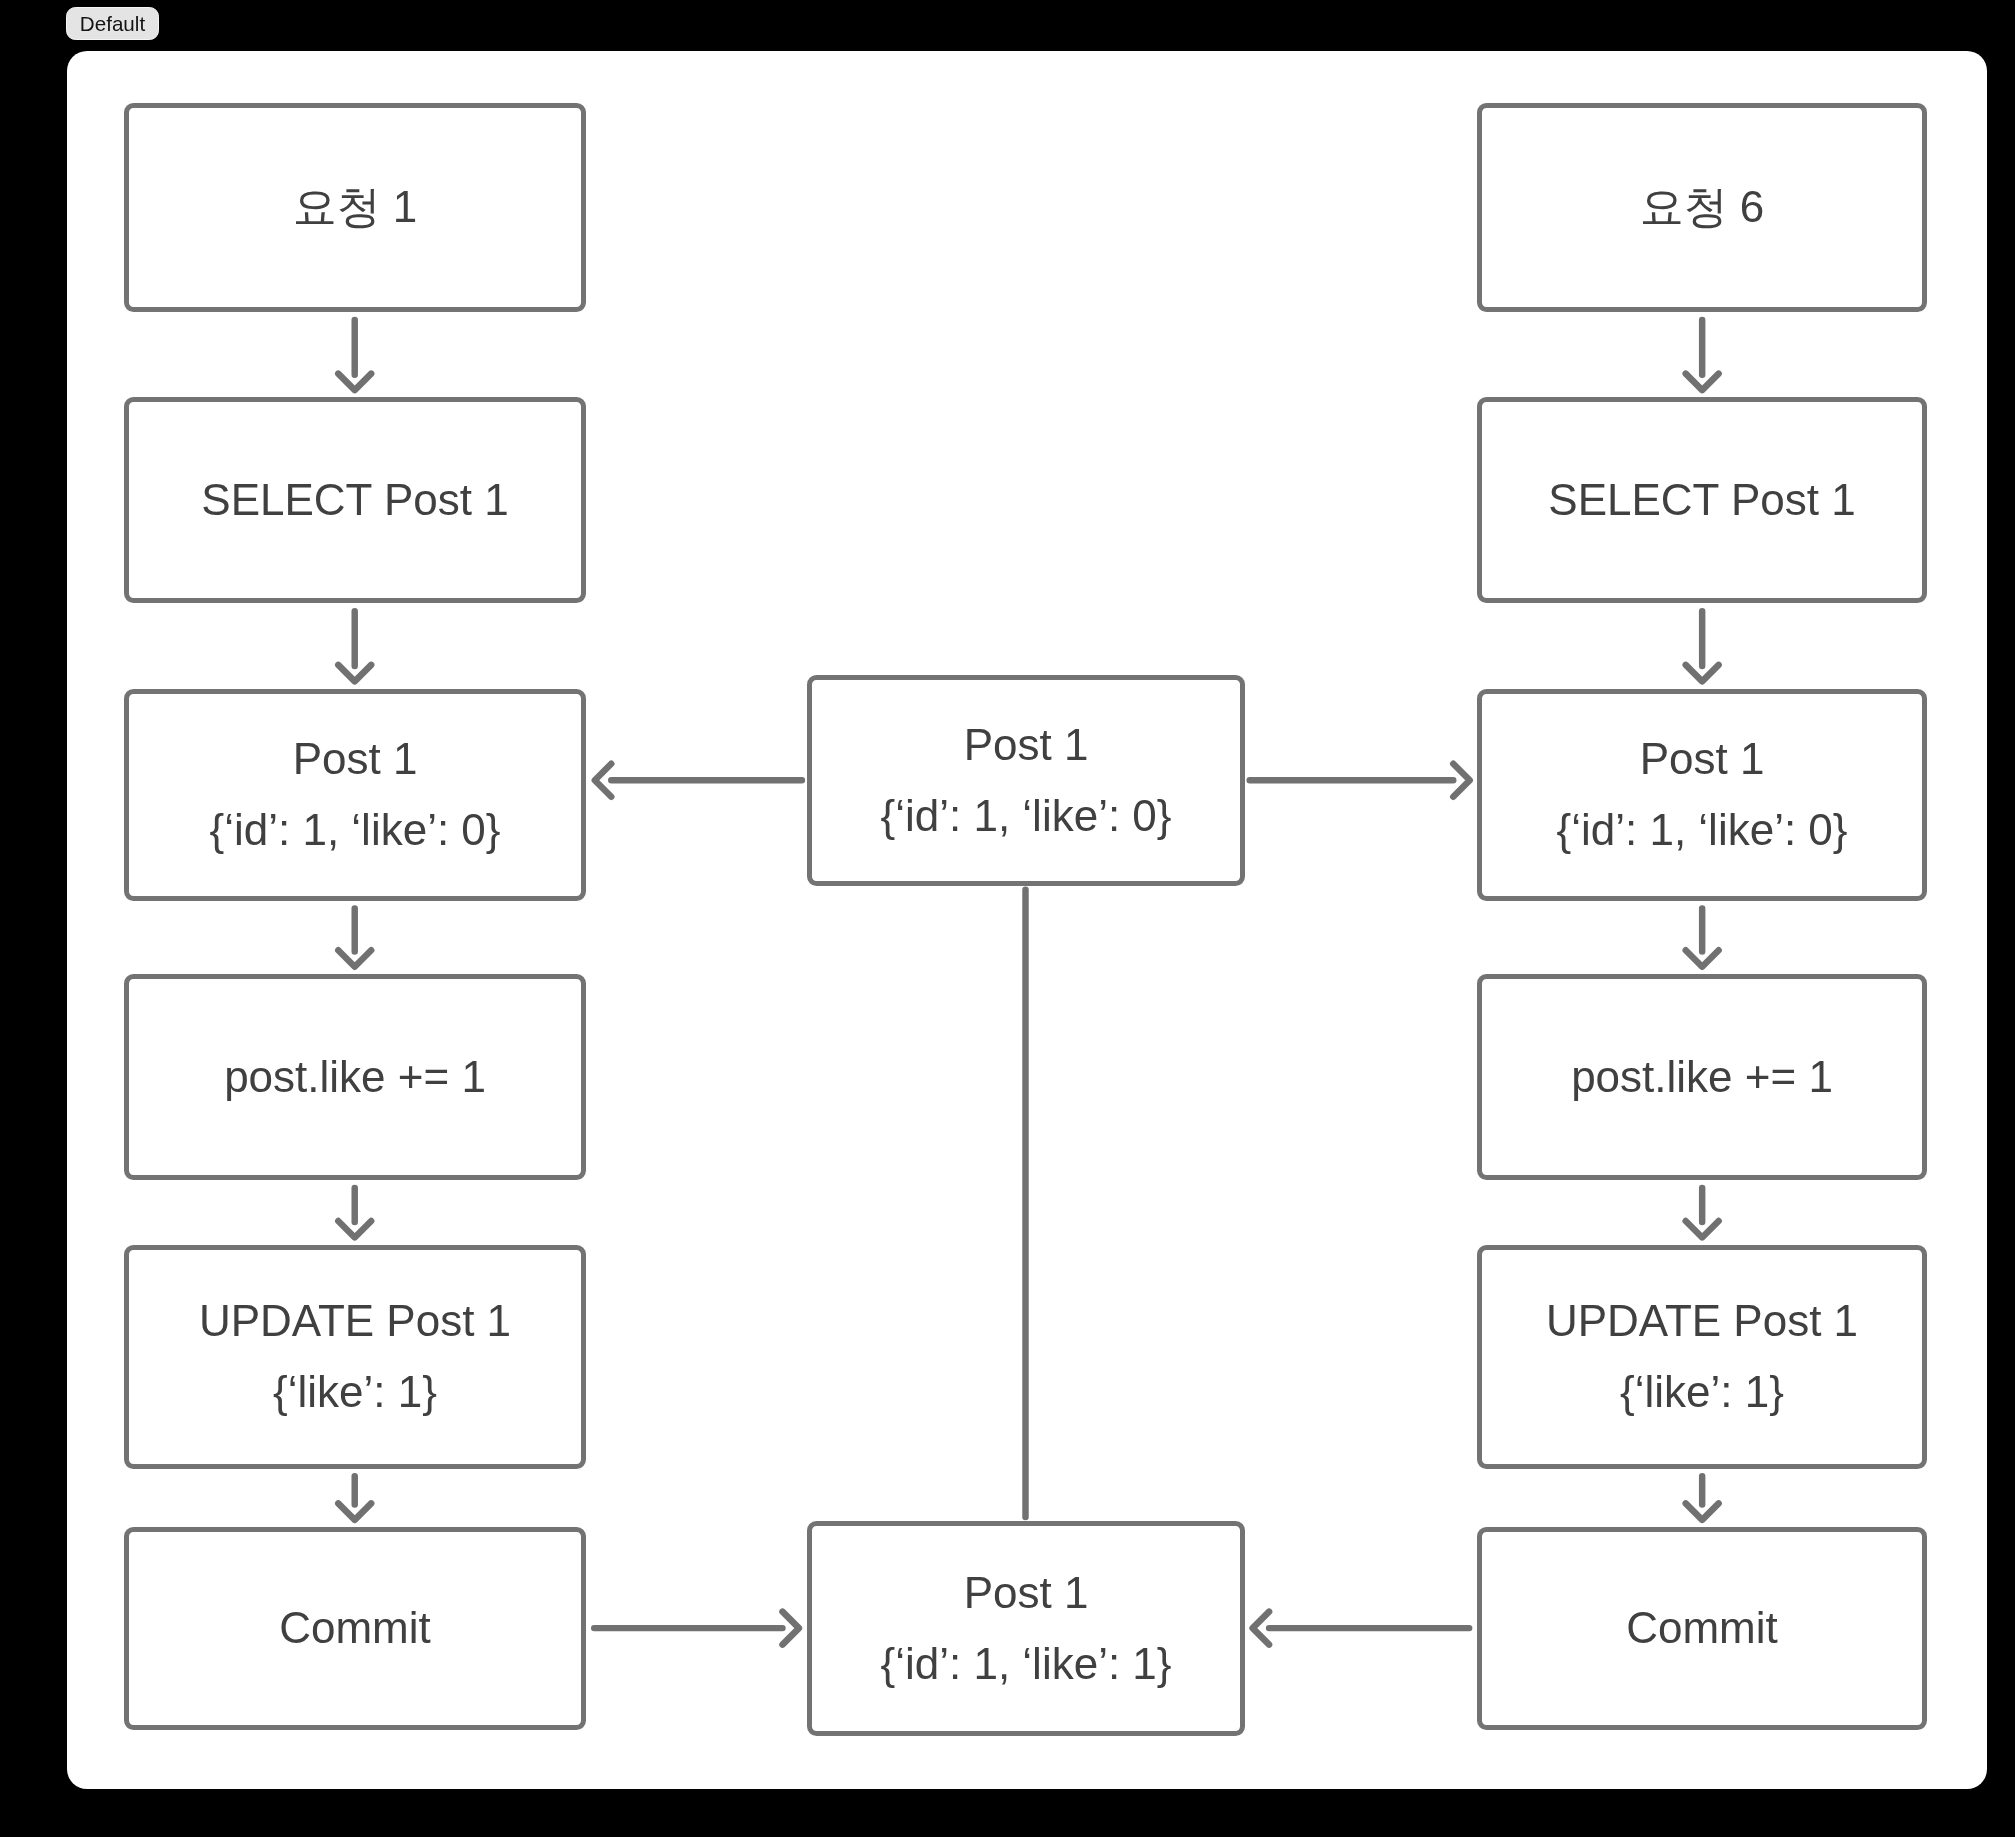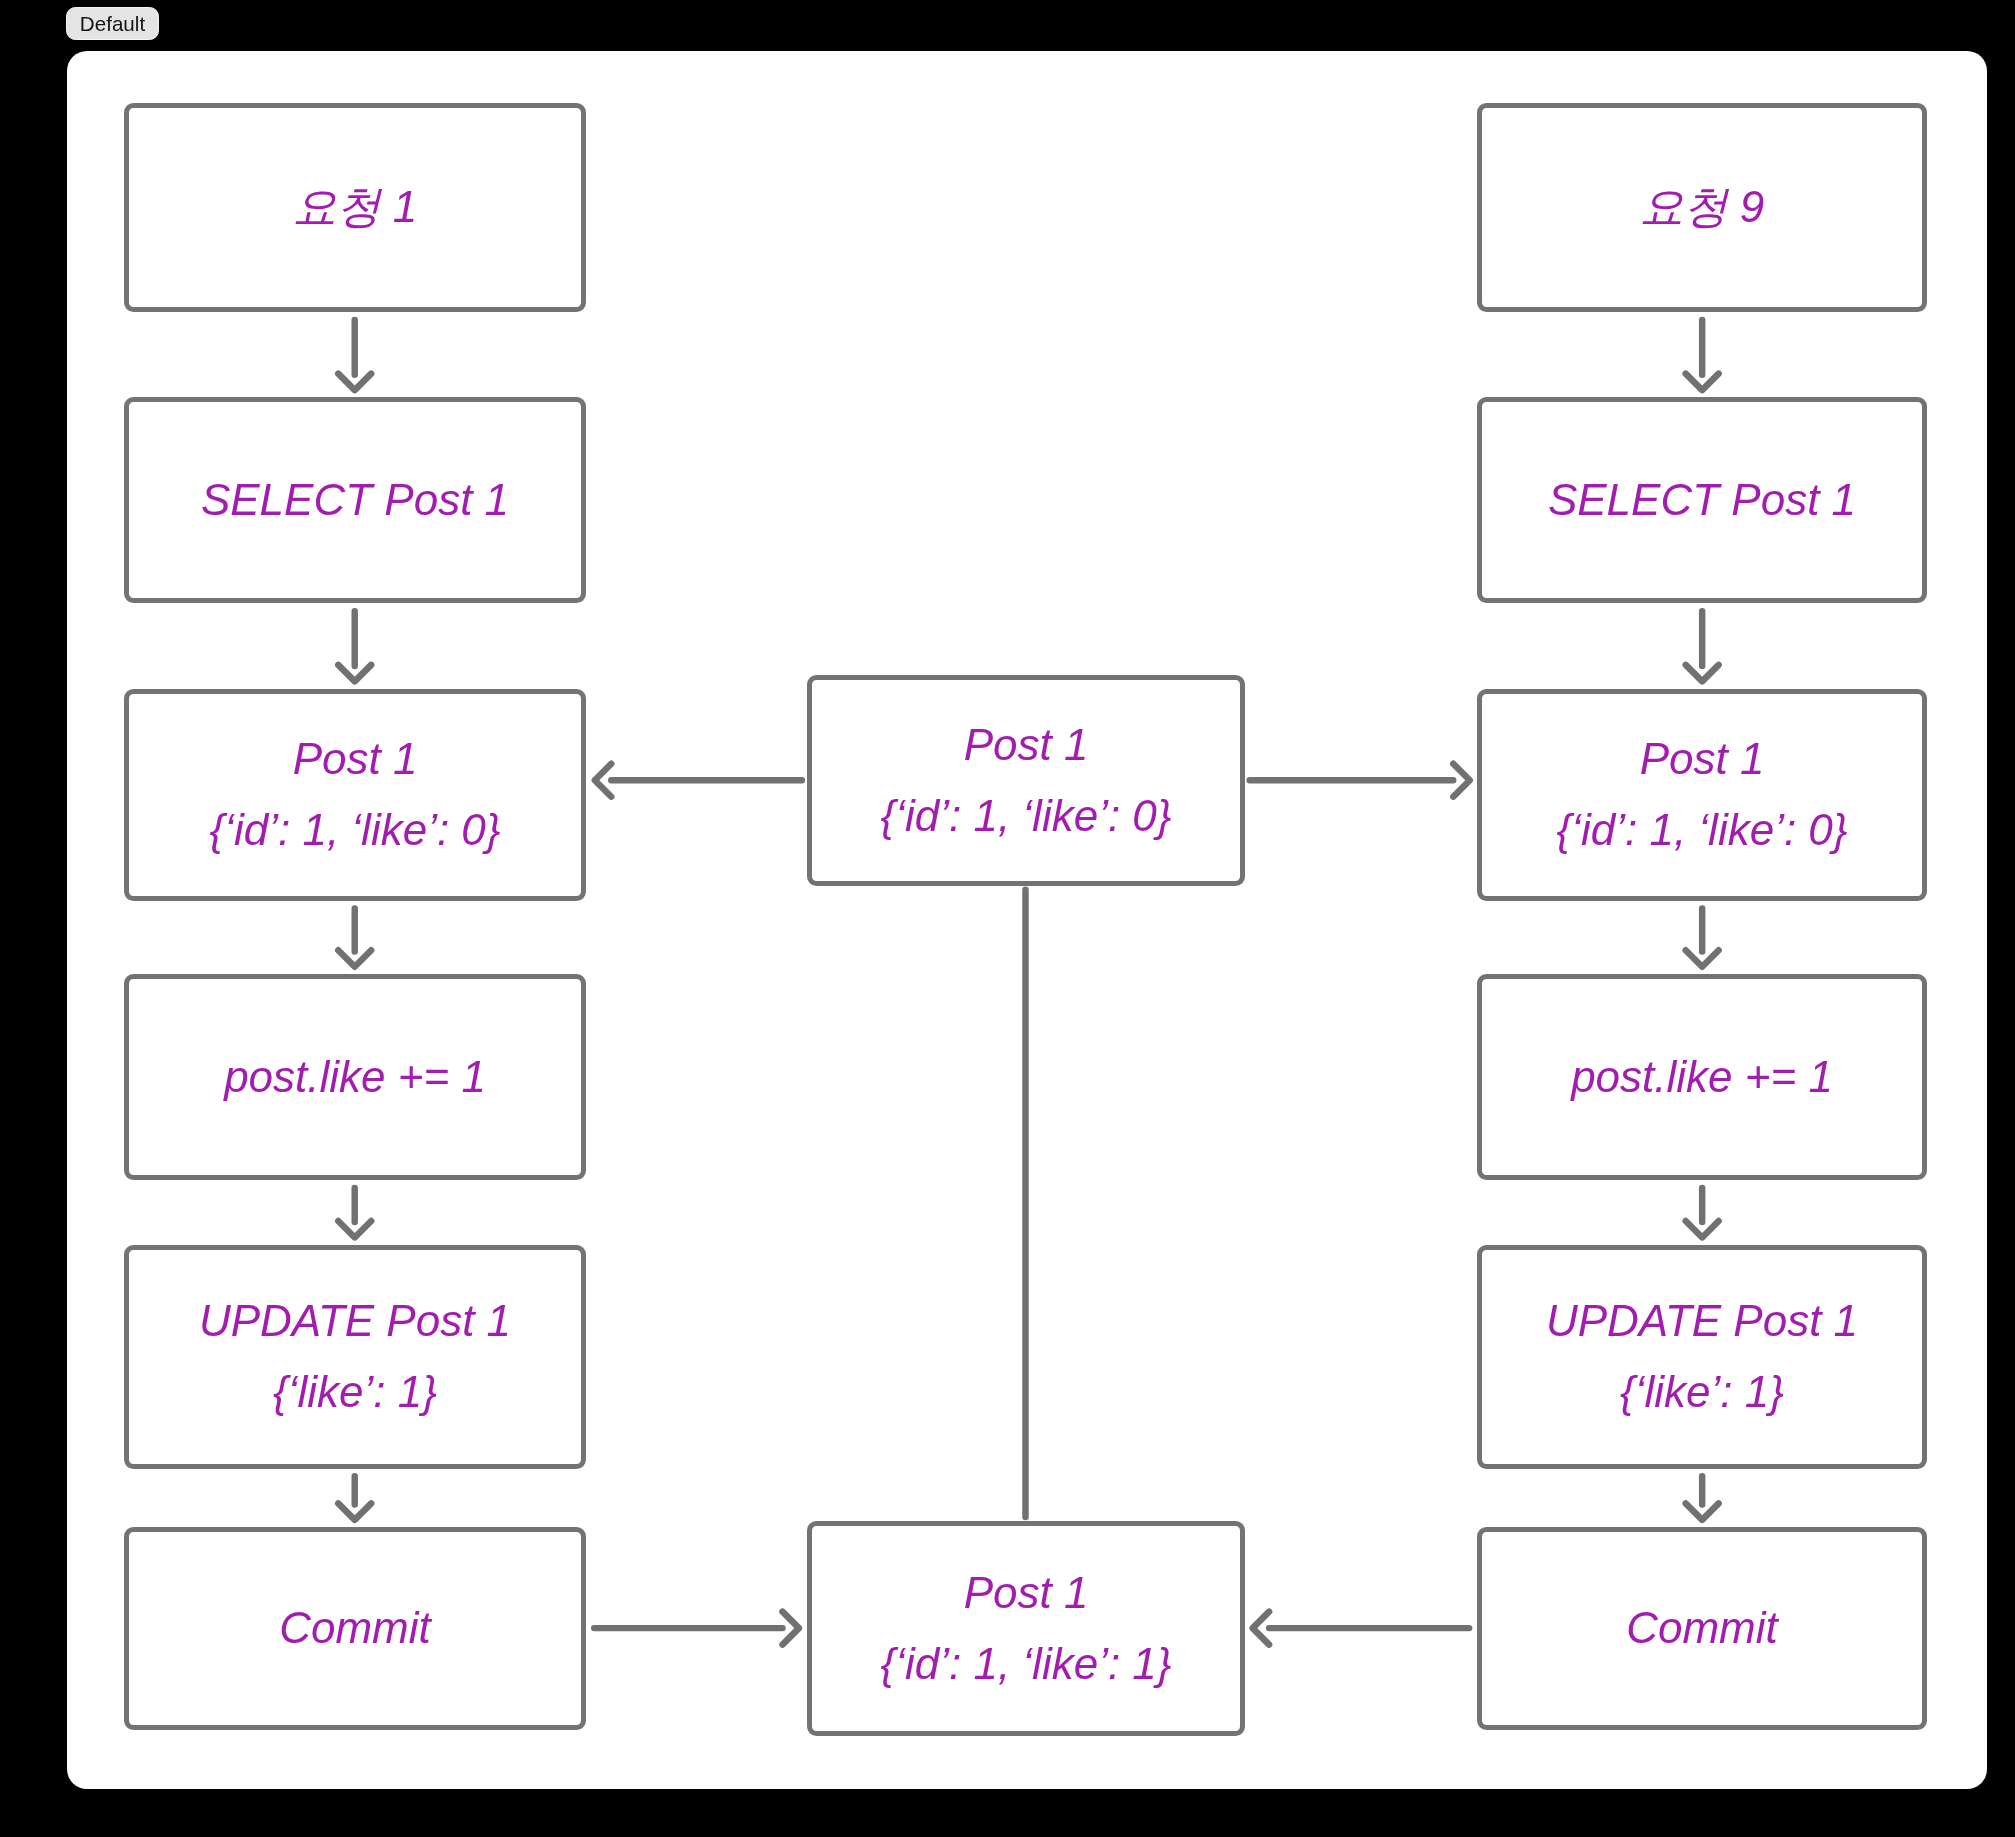--- a/index.html
+++ b/index.html
@@ -48,24 +48,23 @@
     display: flex;
     flex-direction: column;
     align-items: center;
     justify-content: center;
     row-gap: 20px;
     text-align: center;
     z-index: 2;
   }
   .node .line {
     font-size: 44px;
-    color: #a21caf;
+    color: #404040;
     line-height: 1.15;
     white-space: nowrap;
-    font-style: italic;
   }
   svg.connectors {
     position: absolute;
     left: 0; top: 0;
     z-index: 1;
     pointer-events: none;
   }
   svg.connectors path {
     stroke: #717171;
     stroke-width: 11;
@@ -151,21 +150,21 @@
   </div>
   <div class="node" style="left:106px;top:1245px;width:462px;height:224px;">
     <span class="line">UPDATE Post 1</span>
     <span class="line">{‘like’: 1}</span>
   </div>
   <div class="node" style="left:106px;top:1527px;width:462px;height:203px;">
     <span class="line">Commit</span>
   </div>
 
   <div class="node" style="left:1459px;top:103px;width:450px;height:209px;">
-    <span class="line">요청 9</span>
+    <span class="line">요청 6</span>
   </div>
   <div class="node" style="left:1459px;top:397px;width:450px;height:206px;">
     <span class="line">SELECT Post 1</span>
   </div>
   <div class="node" style="left:1459px;top:689px;width:450px;height:212px;">
     <span class="line">Post 1</span>
     <span class="line">{‘id’: 1, ‘like’: 0}</span>
   </div>
   <div class="node" style="left:1459px;top:974px;width:450px;height:206px;">
     <span class="line">post.like += 1</span>

